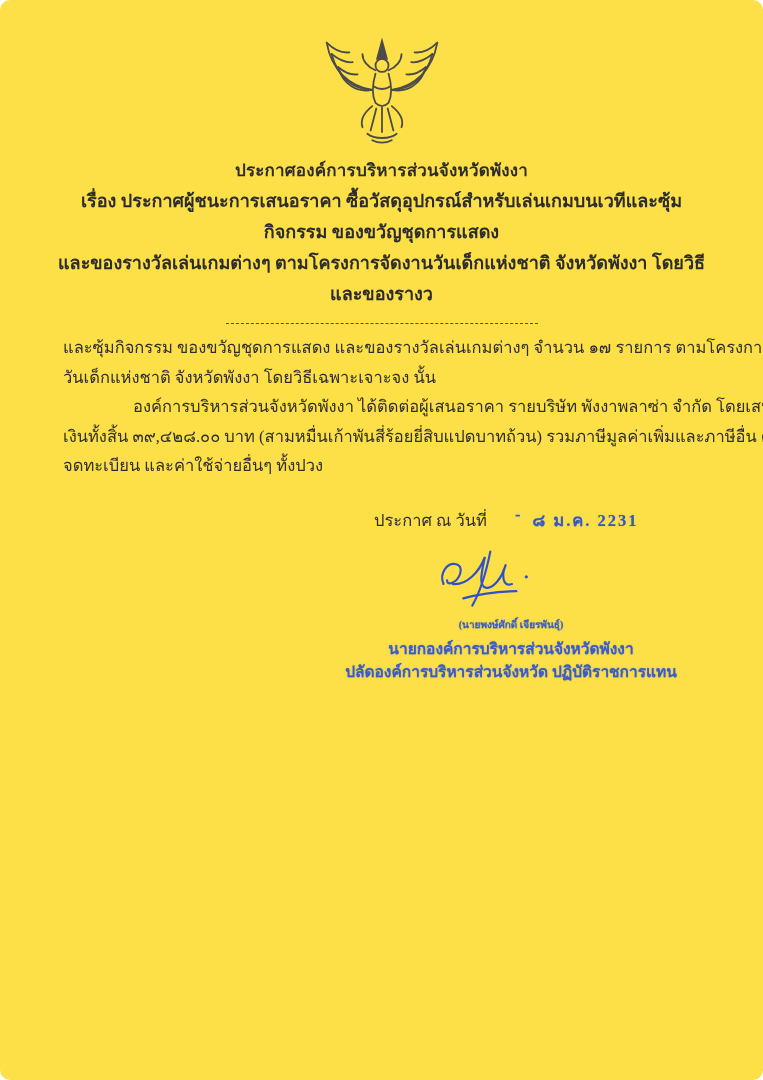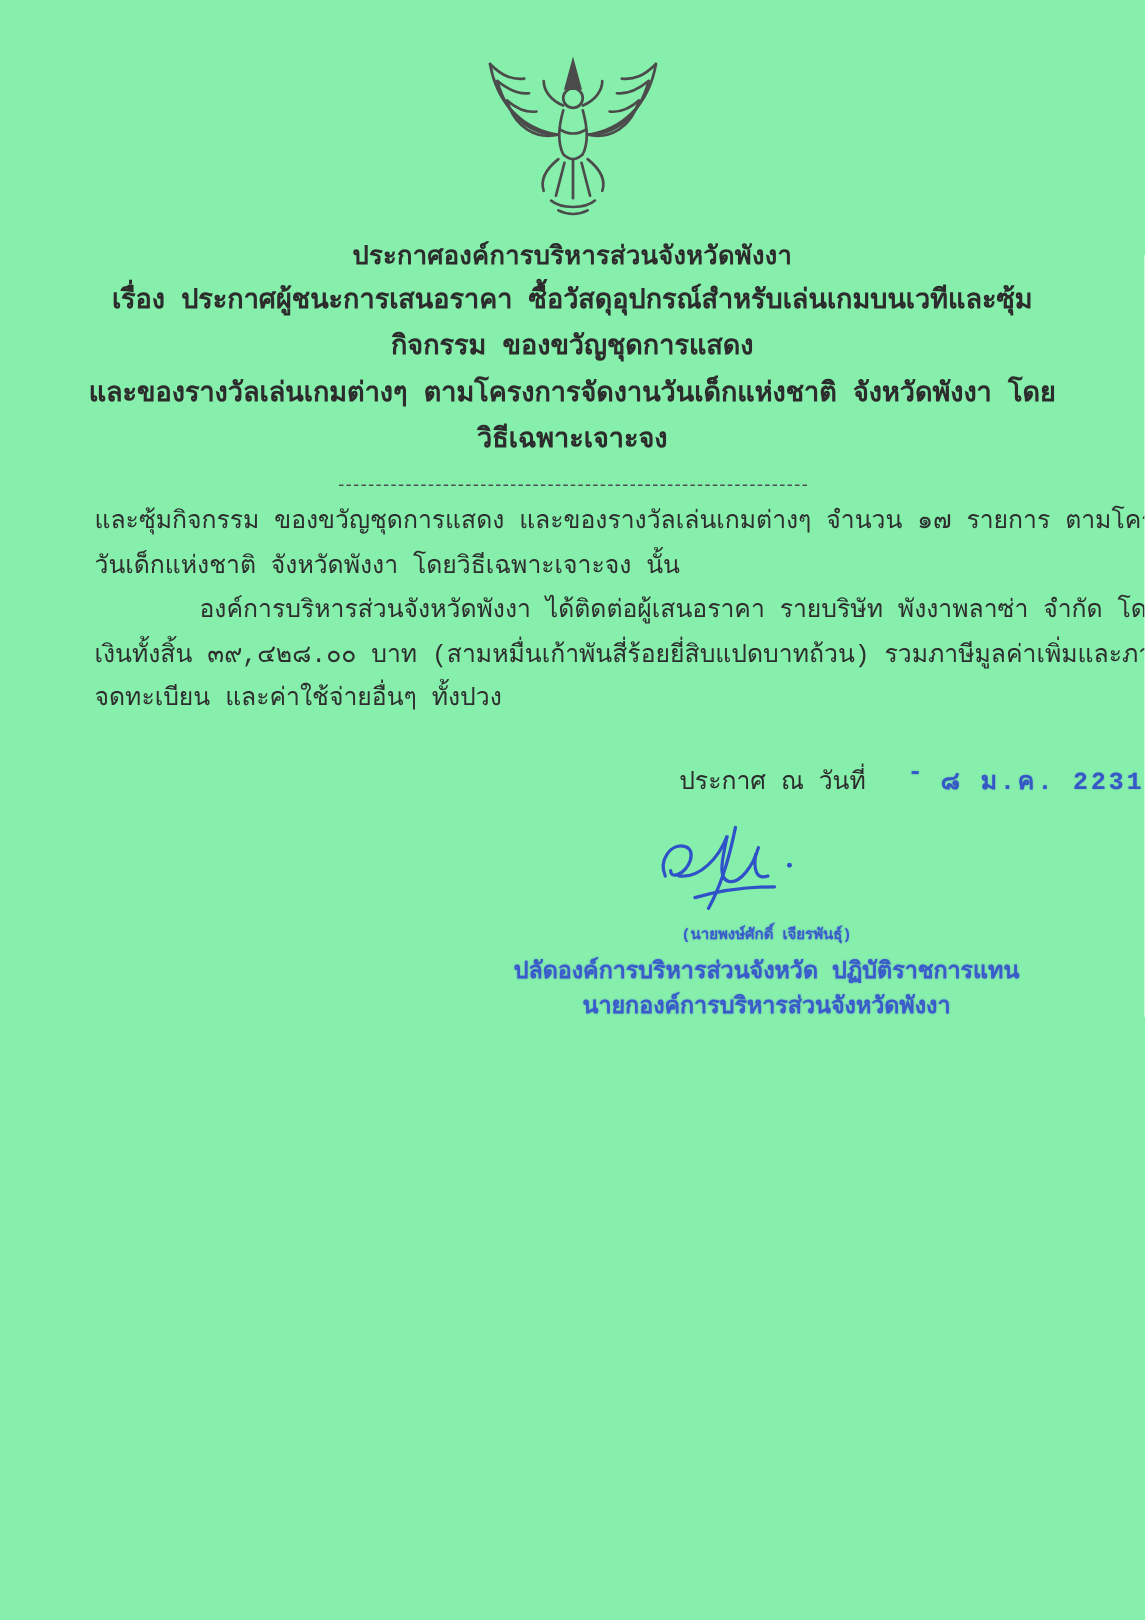--- a/index.html
+++ b/index.html
@@ -1,23 +1,24 @@
 <!DOCTYPE html>
 <html><head>
 <meta charset="utf-8">
 <style>
   html,body{margin:0;padding:0;background:#ffffff;}
   .paper{
     position:relative;
     width:763px;height:1080px;
     margin:0 auto;
-    background:#86efac;
-    font-family:Liberation Mono, monospace;
+    background:#fde047;
+    font-family:Liberation Serif, serif;
     color:#2c2c2c;
     overflow:hidden;
+    border-radius:10px;
   }
   .emblem-wrap{
     width:186px;height:122px;
     margin:28px auto 4px auto;
     display:flex;align-items:center;justify-content:center;
   }
   .emblem-wrap svg{width:100%;height:100%;}
   .doc-title{
     text-align:center;
     font-size:17px;font-weight:bold;
@@ -41,21 +42,20 @@
     font-size:16.5px;
     line-height:29.5px;
     color:#2e2e2e;
   }
   .body-line{white-space:nowrap;}
   .indent{text-indent:70px;}
   .announce-row{
     display:flex;align-items:flex-start;
     margin:26px 0 0 374px;
     font-size:16.5px;
-    justify-content:flex-end;
   }
   .date-stamp{
     color:#3658c6;
     font-weight:bold;
     font-size:16.5px;
     margin-left:28px;
     letter-spacing:2px;
     text-shadow:0 0 1px rgba(54,88,198,.55);
     display:flex;align-items:flex-start;
   }
@@ -119,21 +119,21 @@
         <path d="M117,99 L124,126"></path>
         <path d="M92,130 C100,137 120,137 128,130"></path>
         <path d="M98,138 C106,142 114,142 122,138"></path>
       </g>
     </svg>
   </div>
 
   <div class="doc-title">ประกาศองค์การบริหารส่วนจังหวัดพังงา</div>
 
   <div class="subject">เรื่อง ประกาศผู้ชนะการเสนอราคา ซื้อวัสดุอุปกรณ์สำหรับเล่นเกมบนเวทีและซุ้มกิจกรรม ของขวัญชุดการแสดง</div>
-  <div class="subject" style="margin-top:0;">และของรางวัลเล่นเกมต่างๆ ตามโครงการจัดงานวันเด็กแห่งชาติ จังหวัดพังงา โดยวิธีเฉพาะเจาะจง</div>
+  <div class="subject" style="margin-top:0;">และของรางวัลเล่นเกมต่างๆ ตามโครงการจัดงานวันเด็กแห่งชาติ จังหวัดพังงา โดยวิธีและของรางว</div>
 
   <div class="separator"></div>
 
   <div class="body-text">
     <div class="body-line">และซุ้มกิจกรรม ของขวัญชุดการแสดง และของรางวัลเล่นเกมต่างๆ จำนวน ๑๗ รายการ ตามโครงการจัดงาน</div>
     <div class="body-line">วันเด็กแห่งชาติ จังหวัดพังงา โดยวิธีเฉพาะเจาะจง  นั้น</div>
   </div>
 
   <div class="body-text" style="margin-top:0;">
     <div class="body-line indent">องค์การบริหารส่วนจังหวัดพังงา ได้ติดต่อผู้เสนอราคา รายบริษัท พังงาพลาซ่า จำกัด โดยเสนอราคา เป็น</div>
@@ -157,17 +157,17 @@
         <path d="M87,34 C85,46 88,53 96,50"></path>
         <path d="M72,14 C68,34 61,58 52,74"></path>
         <path d="M42,66 C60,61 82,58 101,58"></path>
       </g>
       <circle cx="112" cy="42" r="1.8" fill="#2f52c8"></circle>
     </svg>
   </div>
 
   <div class="stamp-block">
     <div class="stamp-name">(นายพงษ์ศักดิ์ เจียรพันธุ์)</div>
+    <div class="stamp-pos">นายกองค์การบริหารส่วนจังหวัดพังงา</div>
     <div class="stamp-pos">ปลัดองค์การบริหารส่วนจังหวัด ปฏิบัติราชการแทน</div>
-    <div class="stamp-pos">นายกองค์การบริหารส่วนจังหวัดพังงา</div>
   </div>
 
 </div>
 
 </body></html>

